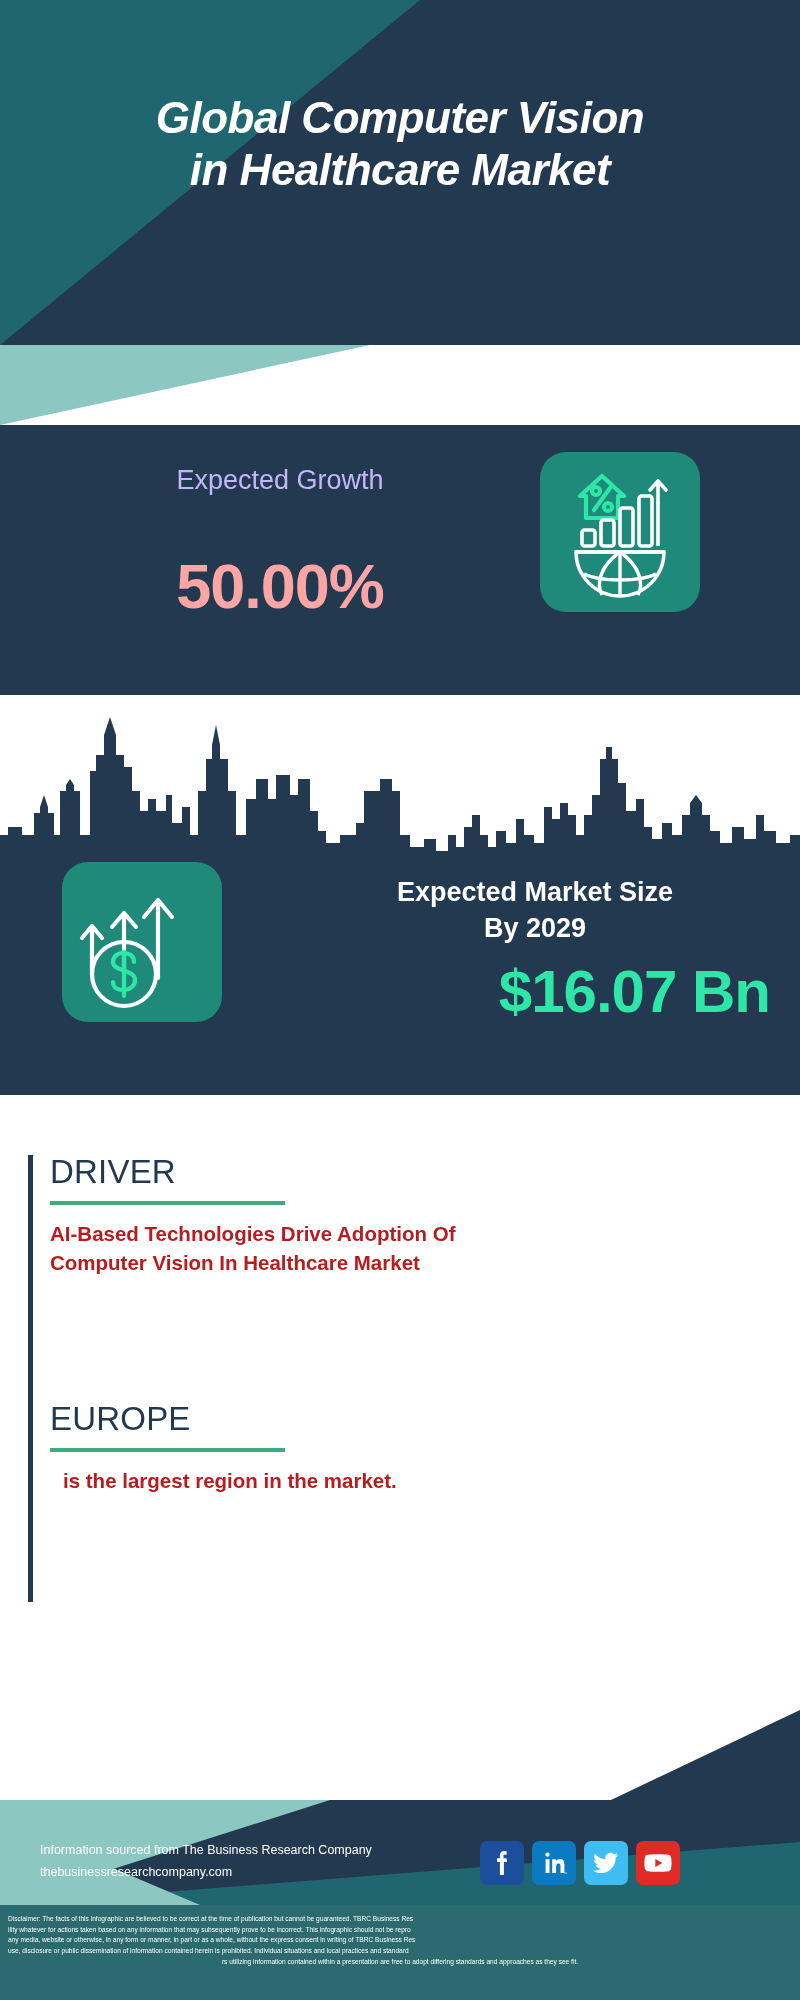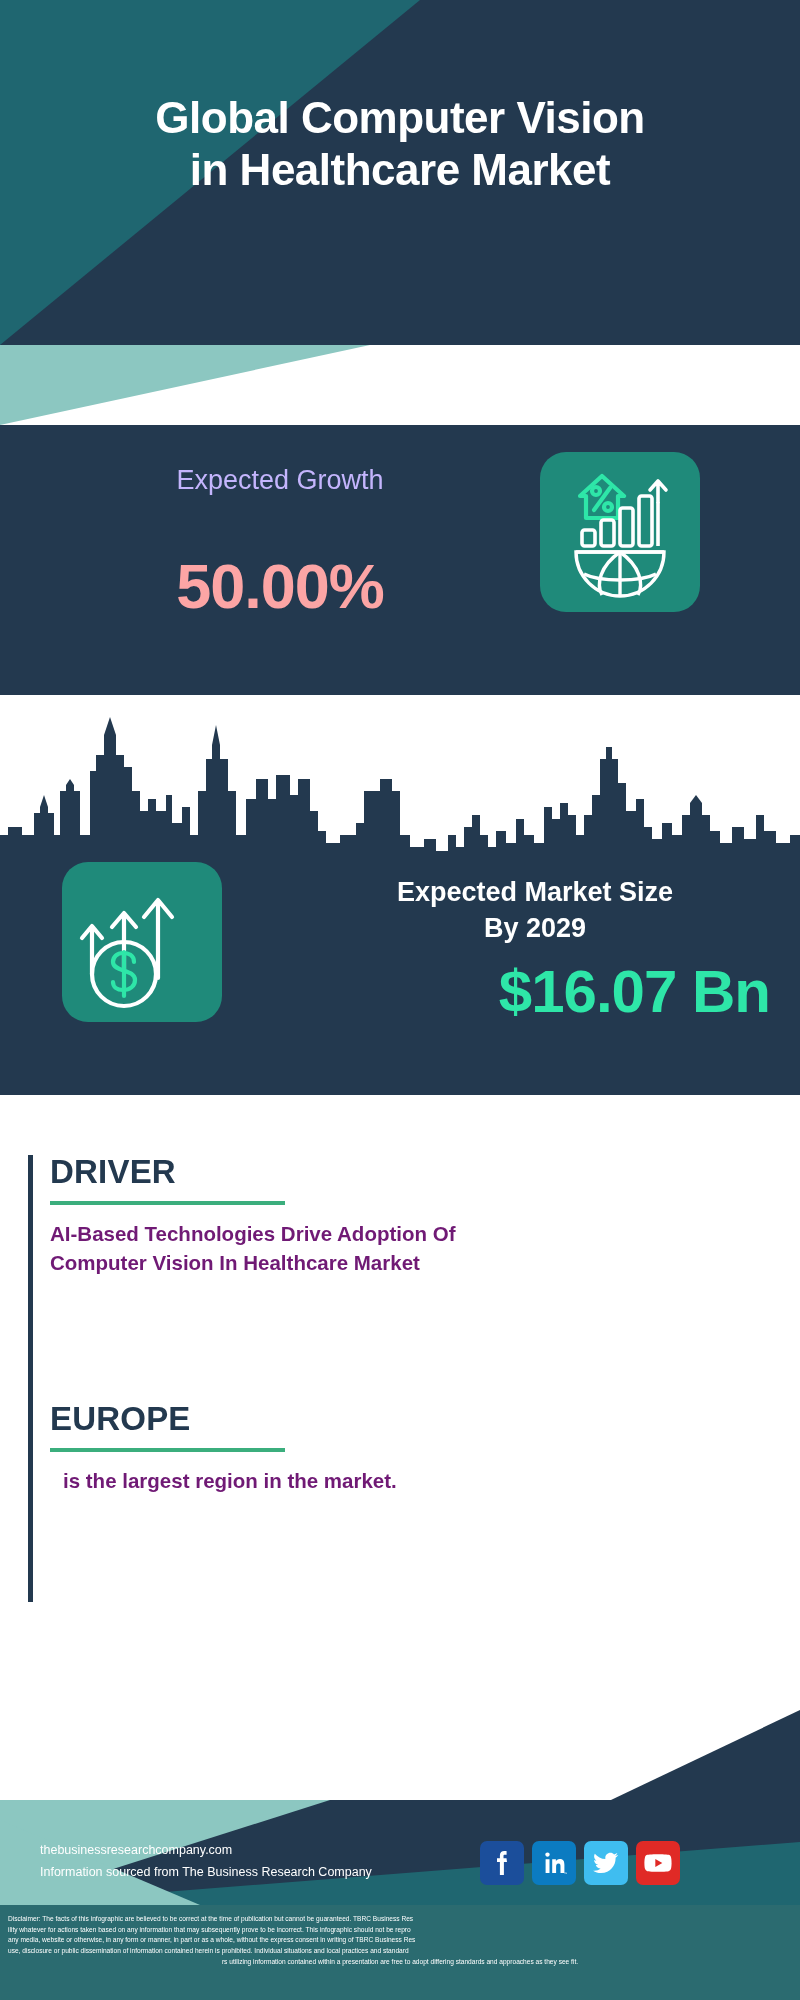--- a/index.html
+++ b/index.html
@@ -8,21 +8,21 @@
     background:#ffffff;
     font-family:"Liberation Sans", sans-serif;
     overflow:hidden;
     position:relative;
   }
   .page{position:relative;width:800px;height:2000px;overflow:hidden;}
 
   
   .header{
     position:absolute;left:0;top:0;width:800px;height:345px;
-    background:#1F6670;overflow:hidden;
+    background:#1F6670;overflow:hidden;font-style:italic;
   }
   .header-diag{
     position:absolute;left:0;top:0;width:800px;height:345px;
   }
   .header-title{
     position:absolute;left:0;top:92px;width:800px;
     text-align:center;
     color:#ffffff;
     font-size:44px;line-height:1.18;
     font-weight:bold;
@@ -78,29 +78,29 @@
   
   .cards{
     position:absolute;left:0;top:1095px;width:800px;height:580px;background:#ffffff;
   }
   .card{position:absolute;left:28px;}
   .card .bar{
     position:absolute;left:0;top:0;width:5px;background:#23394F;
   }
   .card .ctitle{
     position:absolute;left:22px;top:0;
-    color:#23394F;font-weight:bold;font-size:33px;line-height:1;
+    color:#23394F;font-weight:normal;font-size:33px;line-height:1;
     letter-spacing:0.2px;
   }
   .card .rule{
     position:absolute;left:22px;width:235px;height:4px;background:#3BAE7D;
   }
   .card .cbody{
     position:absolute;left:22px;width:420px;
-    color:#701a75;font-weight:bold;font-size:20.5px;line-height:1.42;
+    color:#b91c1c;font-weight:bold;font-size:20.5px;line-height:1.42;
   }
 
   
   .footer-shapes{
     position:absolute;left:0;top:1660px;width:800px;height:250px;overflow:hidden;
   }
   .footer-bar{
     position:absolute;left:0;top:1800px;width:800px;height:105px;overflow:hidden;
   }
   .src-text{
@@ -262,22 +262,22 @@
   <div class="footer-bar">
     <svg viewBox="0 0 800 105" preserveAspectRatio="none" style="width:800px;height:105px;display:block">
       <rect x="0" y="0" width="800" height="105" fill="#8CC7C1"></rect>
       <polygon points="330,0 800,0 800,105 0,105" fill="#23394F"></polygon>
       <polygon points="0,105 800,42 800,105" fill="#1F6670"></polygon>
       <polygon points="0,20 0,105 200,105" fill="#8CC7C1"></polygon>
     </svg>
   </div>
 
   <div class="src-text">
+    <div>Information sourced from The Business Research Company</div>
     <div>thebusinessresearchcompany.com</div>
-    <div>Information sourced from The Business Research Company</div>
   </div>
 
   <div class="social">
     <div class="sbtn fb">
       <svg width="24" height="28" viewBox="0 0 24 28">
           <path fill="#fff" d="M16.5 9.2h-3V7.1c0-.9.2-1.4 1.5-1.4h1.6V2.2c-.3 0-1.3-.1-2.4-.1-2.5 0-4.3 1.5-4.3 4.3v2.8H7v3.8h2.9V26h4V12.9h3.1z"></path>
         </svg>
     </div>
     <div class="sbtn li">
       <svg width="26" height="26" viewBox="0 0 26 26">

